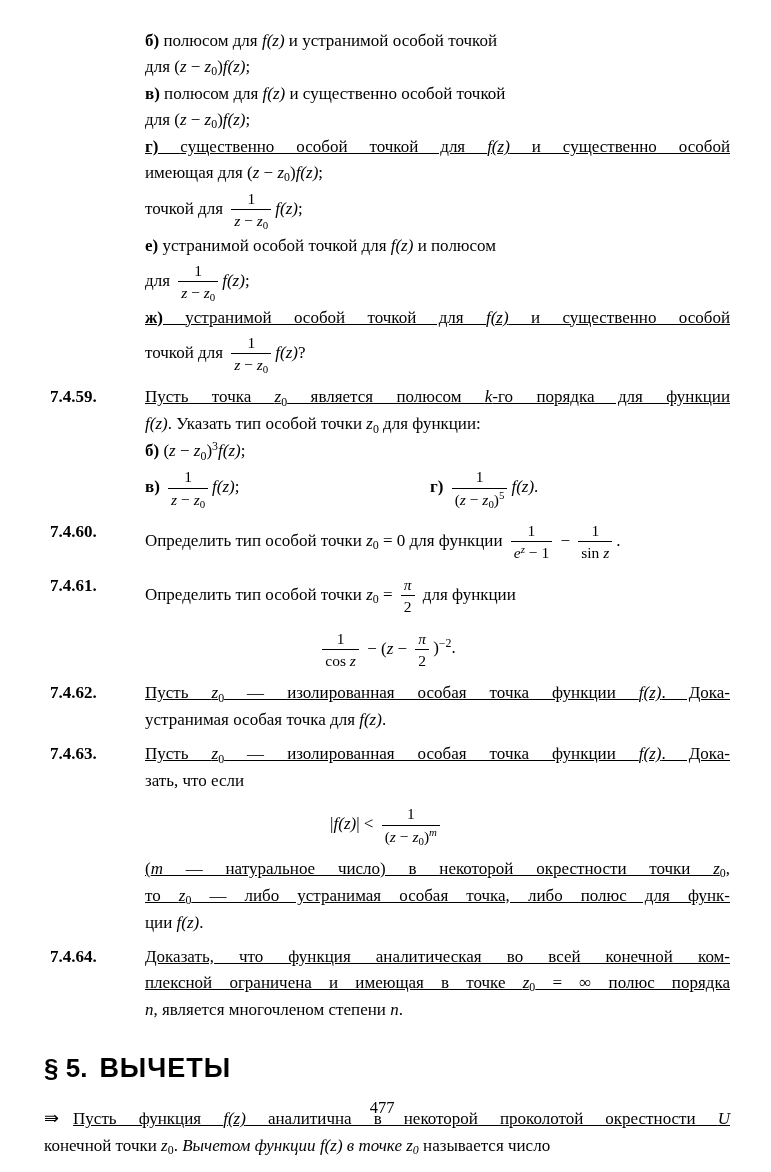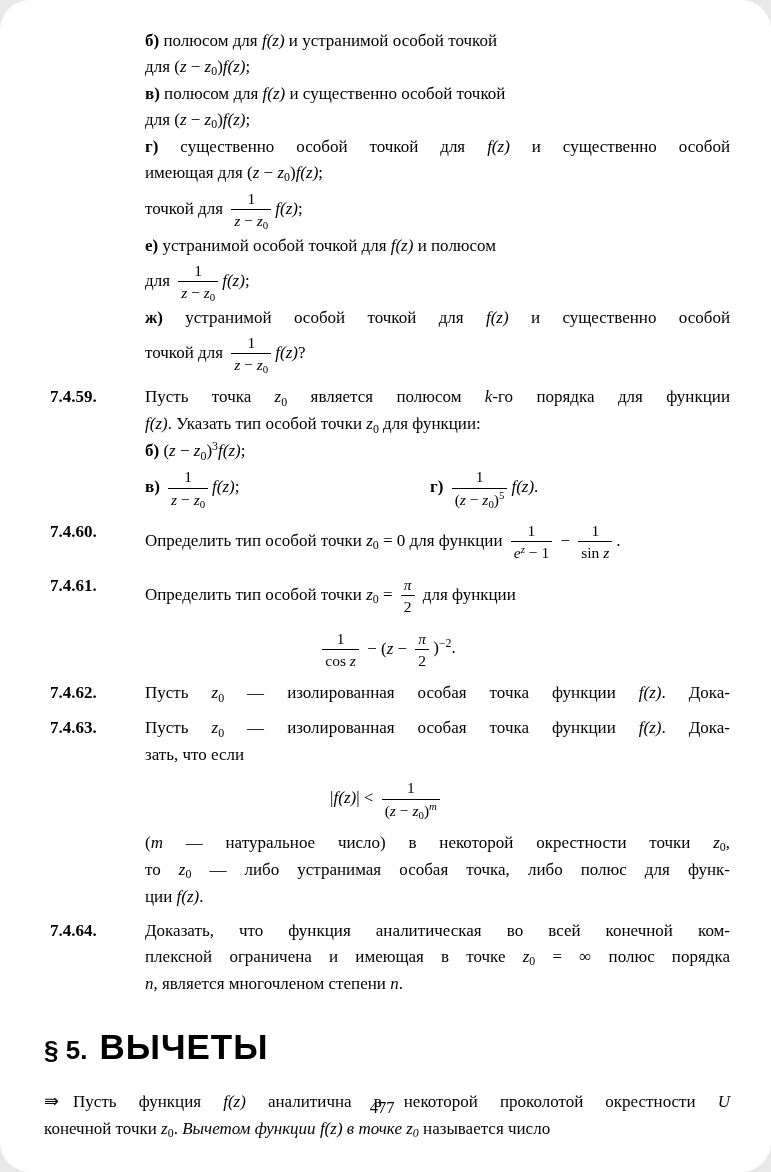--- a/index.html
+++ b/index.html
@@ -7,41 +7,40 @@
     position:relative;
     width:771px;height:1172px;
     margin:0 auto;
     background:#ffffff;
     color:#000;
     font-family:"Liberation Serif","DejaVu Serif",serif;
     font-size:17px;
     overflow:hidden;
     box-sizing:border-box;
     padding:28px 41px 0 44px;
-    border-radius:30px;
   }
   .line{line-height:26px;}
-  .fill{text-align:justify;text-align-last:justify;}
+  .fill{text-align:justify;text-align-last:justify;text-decoration:underline;}
   .i{font-style:italic;}
   .b{font-weight:bold;}
   .sup{font-size:70%;position:relative;top:-0.5em;}
   .sub{font-size:70%;position:relative;top:0.28em;}
   .items{margin-left:101px;}
   .prob{position:relative;padding-left:101px;margin-top:8px;}
   .pnum{position:absolute;left:6px;top:0;font-weight:bold;line-height:26px;white-space:nowrap;}
   .frac{display:inline-block;vertical-align:middle;text-align:center;margin:2px 4px;font-size:15.5px;line-height:1.25;}
   .frac .num{display:block;border-bottom:1.2px solid #000;padding:0 3px 1px;}
   .frac .den{display:block;padding:1px 3px 0;}
   .row{display:flex;}
   .cell{width:285px;}
   .cell2{flex:1;}
   .display{margin:8px 0 8px -101px;text-align:center;line-height:1.2;}
   .sect{margin:30px 0 20px 0;font-family:"Liberation Sans","DejaVu Sans",sans-serif;font-weight:bold;}
   .sect .mk{font-size:26px;margin-right:12px;}
-  .sect .tt{font-size:35px;letter-spacing:1px;}
+  .sect .tt{font-size:27px;letter-spacing:1px;}
   .defn .line{line-height:27px;}
   .marker{display:inline-block;margin-right:14px;font-family:"DejaVu Sans",sans-serif;font-size:18px;}
   .folio{position:absolute;left:0;right:7px;bottom:54px;text-align:center;font-size:16.5px;}
 </style>
 </head>
 <body>
 
 <div class="page">
 
   <section class="items">
@@ -94,20 +93,21 @@
       <span><span>Определить тип особой точки </span><span class="i">z</span><span class="sub">0</span><span> = </span></span><span class="frac"><span class="num"><span class="i">π</span></span><span class="den"><span>2</span></span></span><span><span> для функции</span></span>
     </div>
     <div class="display">
       <span class="frac"><span class="num"><span>1</span></span><span class="den"><span>cos </span><span class="i">z</span></span></span><span><span> − (</span><span class="i">z</span><span> − </span></span><span class="frac"><span class="num"><span class="i">π</span></span><span class="den"><span>2</span></span></span><span><span>)</span><span class="sup">−2</span><span>.</span></span>
     </div>
   </section>
 
   <section class="prob">
     <div class="pnum">7.4.62.</div>
     <div class="line fill"><span>Пусть </span><span class="i">z</span><span class="sub">0</span><span> — изолированная особая точка функции </span><span class="i">f(z)</span><span>. Дока-</span></div>
+    <div class="line"><span>устранимая особая точка для </span><span class="i">f(z)</span><span>.</span></div>
   </section>
 
   <section class="prob">
     <div class="pnum">7.4.63.</div>
     <div class="line fill"><span>Пусть </span><span class="i">z</span><span class="sub">0</span><span> — изолированная особая точка функции </span><span class="i">f(z)</span><span>. Дока-</span></div>
     <div class="line"><span>зать, что если</span></div>
     <div class="display">
       <span><span>|</span><span class="i">f(z)</span><span>| &lt; </span></span><span class="frac"><span class="num"><span>1</span></span><span class="den"><span>(</span><span class="i">z</span><span> − </span><span class="i">z</span><span class="sub">0</span><span>)</span><span class="i sup">m</span></span></span>
     </div>
     <div class="line fill"><span>(</span><span class="i">m</span><span> — натуральное число) в некоторой окрестности точки </span><span class="i">z</span><span class="sub">0</span><span>,</span></div>

